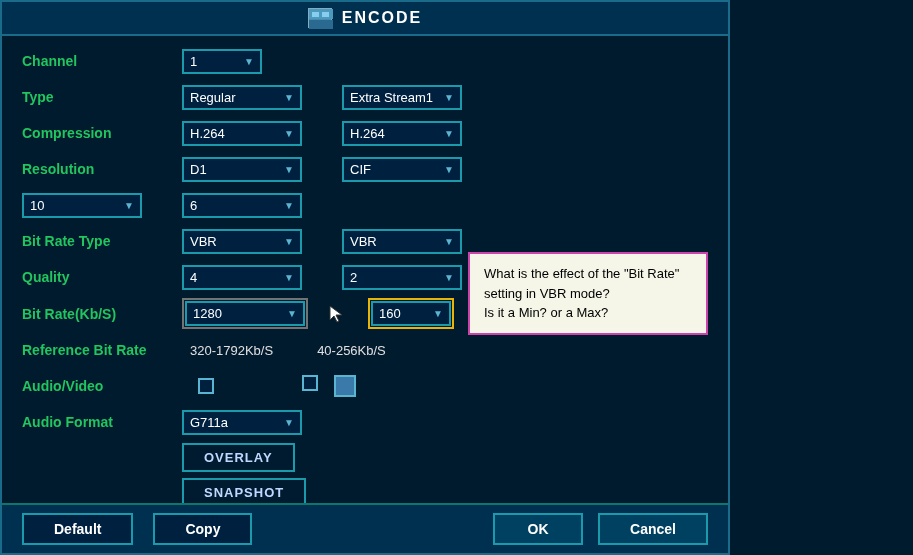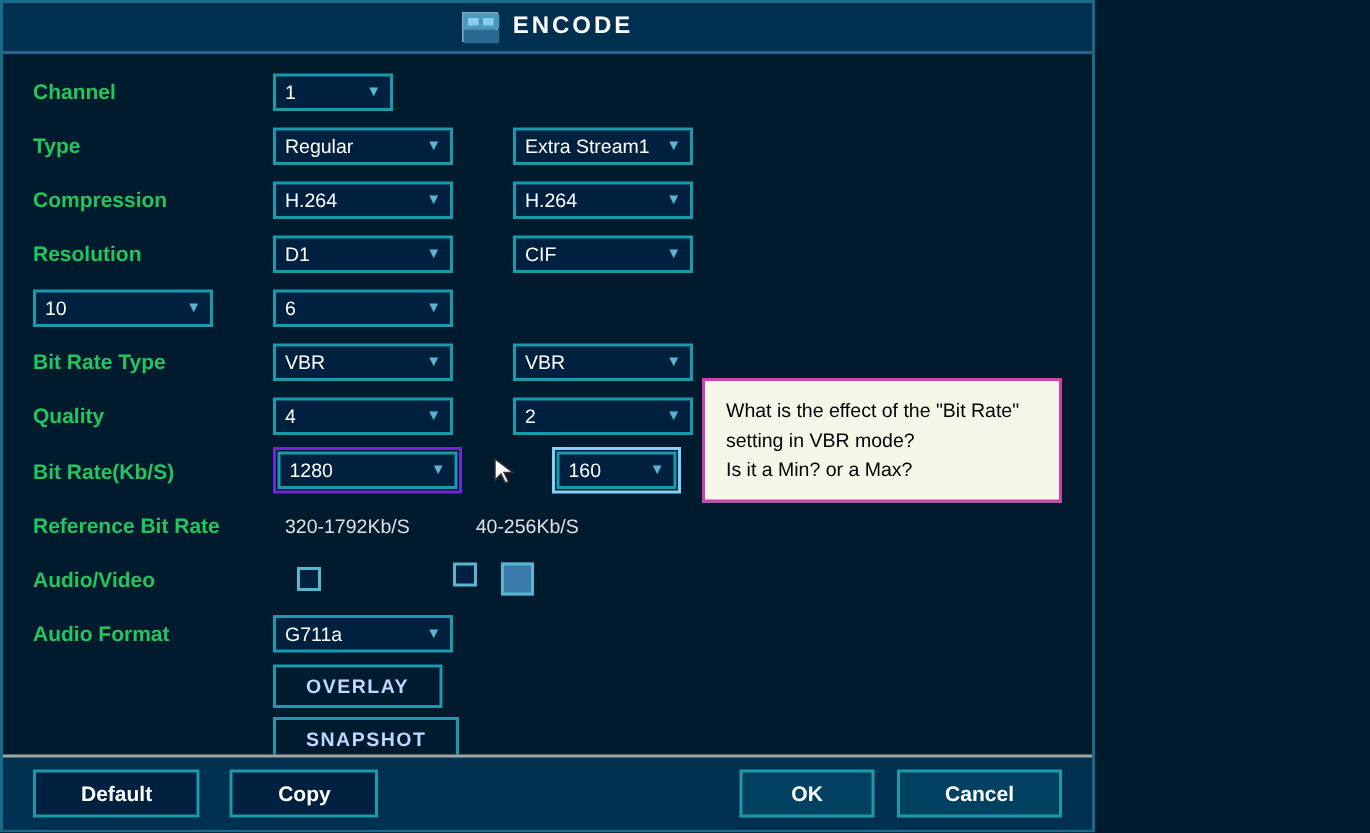--- a/index.html
+++ b/index.html
@@ -126,21 +126,21 @@
       cursor: pointer;
       letter-spacing: 1px;
     }
 
     .bottom-bar {
       position: absolute;
       bottom: 0;
       left: 0;
       right: 0;
       background: #003050;
-      border-top: 2px solid #a3a3a3;
+      border-top: 2px solid #0f766e;
       padding: 8px 20px;
       display: flex;
       align-items: center;
       justify-content: space-between;
     }
 
     .bottom-left-btns {
       display: flex;
       gap: 20px;
     }
@@ -312,33 +312,33 @@
         <div class="dropdown dropdown-md" style="margin-left:30px;">
           <span>2</span>
           <span class="dropdown-arrow">▼</span>
         </div>
       </div>
     </div>
 
     <div class="row">
       <div class="label">Bit Rate(Kb/S)</div>
       <div class="controls-group">
-        <div style="border: 2px solid #6d28d9; padding: 1px;">
+        <div style="border: 2px solid #737373; padding: 1px;">
           <div class="dropdown dropdown-md" style="border-color:#1a9aaa;">
             <span>1280</span>
             <span class="dropdown-arrow">▼</span>
           </div>
         </div>
         <div style="margin-left:10px; display:flex; align-items:center;">
 
           <svg width="20" height="20" viewBox="0 0 20 20">
             <polygon points="2,2 2,16 6,12 9,18 11,17 8,11 14,11" fill="white" stroke="#333" stroke-width="1"></polygon>
           </svg>
         </div>
-        <div style="border: 2px solid #7dd3fc; padding: 1px; margin-left:10px;">
+        <div style="border: 2px solid #eab308; padding: 1px; margin-left:10px;">
           <div class="dropdown dropdown-sm" style="border-color:#1a9aaa;">
             <span>160</span>
             <span class="dropdown-arrow">▼</span>
           </div>
         </div>
       </div>
     </div>
 
     <div class="row">
       <div class="label">Reference Bit Rate</div>

